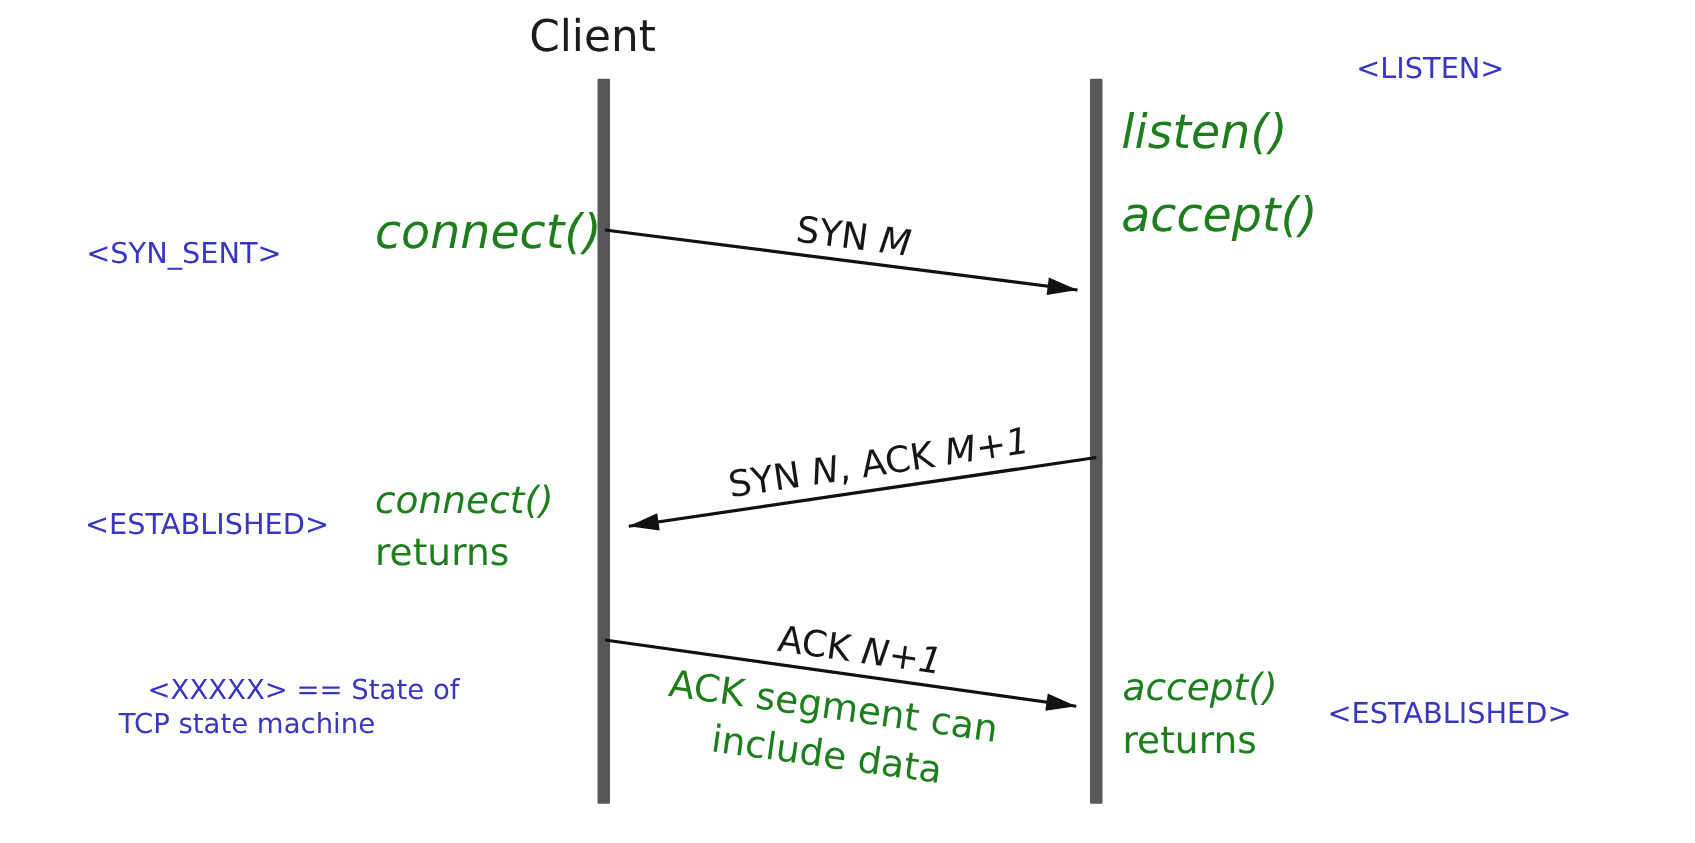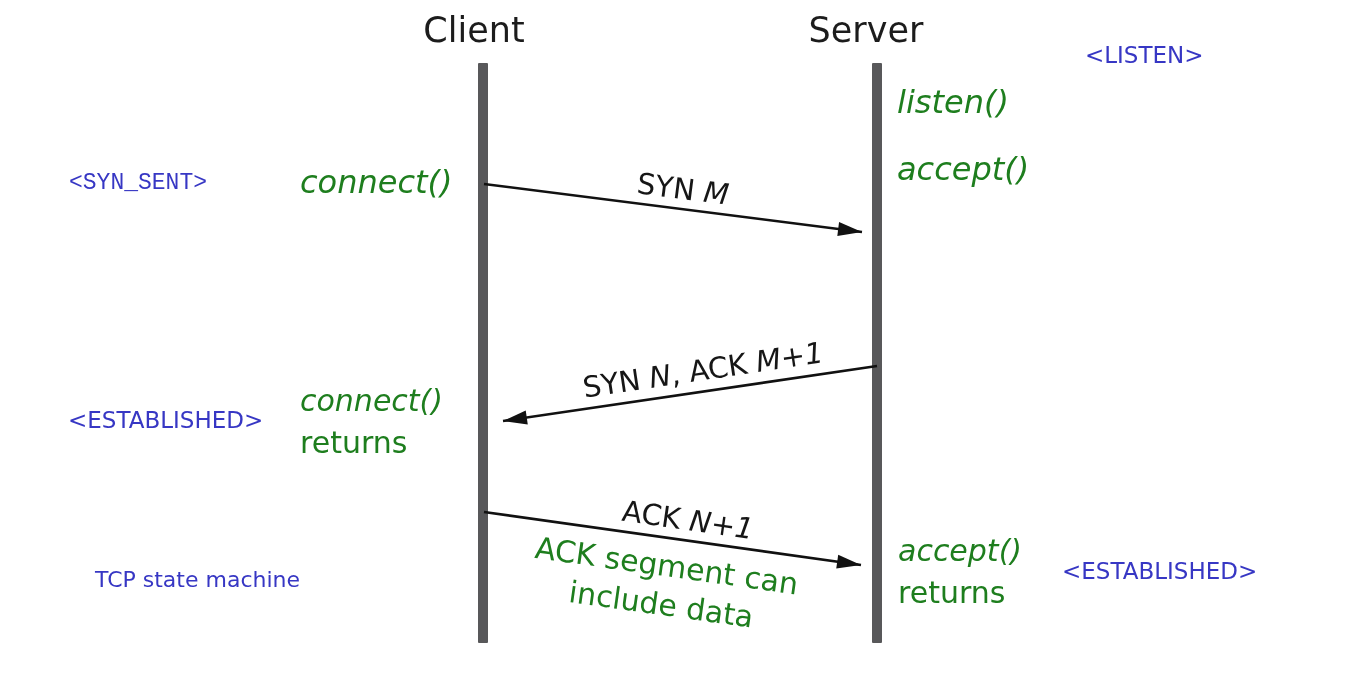--- a/index.html
+++ b/index.html
@@ -26,21 +26,21 @@
   }
   .state{
     position:absolute;
     color:var(--state-blue,#3737c4);
     font-size:23px;
     white-space:nowrap;
   }
   .call{
     position:absolute;
     color:var(--call-green,#1e7e1e);
-    font-size:32px;
+    font-size:38px;
     font-style:italic;
     white-space:nowrap;
   }
   .call-block{
     position:absolute;
     color:var(--call-green,#1e7e1e);
     font-size:30px;
     line-height:42px;
     white-space:nowrap;
   }
@@ -77,38 +77,37 @@
     stroke:var(--arrow-black,#111111);
     stroke-width:2.6;
   }
 </style>
 </head>
 <body>
 
 <div id="canvas">
 
   <div class="actor-title" style="left:474px;top:10px;">Client</div>
-  <div class="actor-title" style="left:866px;top:10px;">Server</div>
 
   <div class="lifeline" style="left:478px;"></div>
   <div class="lifeline" style="left:872px;"></div>
 
   <svg id="arrow-layer" viewBox="0 0 1356 674" xmlns="http://www.w3.org/2000/svg">
     <defs>
       <marker id="ah" markerUnits="userSpaceOnUse" markerWidth="28" markerHeight="20" refX="25" refY="10" orient="auto">
         <path d="M1,3 L25,10 L1,17 Z" fill="#111111"></path>
       </marker>
     </defs>
     <line x1="484" y1="184" x2="862" y2="232" marker-end="url(#ah)"></line>
     <line x1="877" y1="366" x2="503" y2="421" marker-end="url(#ah)"></line>
     <line x1="484" y1="512" x2="861" y2="565" marker-end="url(#ah)"></line>
   </svg>
 
   <div class="state" style="left:1085px;top:42px;">&lt;LISTEN&gt;</div>
-  <div class="state" style="left:69px;top:170px;font-family:Liberation Mono, monospace;">&lt;SYN_SENT&gt;</div>
+  <div class="state" style="left:69px;top:190px;">&lt;SYN_SENT&gt;</div>
   <div class="state" style="left:68px;top:407px;">&lt;ESTABLISHED&gt;</div>
   <div class="state" style="left:1062px;top:558px;">&lt;ESTABLISHED&gt;</div>
 
   <div class="call" style="left:897px;top:83px;">listen()</div>
   <div class="call" style="left:897px;top:150px;">accept()</div>
   <div class="call" style="left:300px;top:163px;">connect()</div>
 
   <div class="call-block" style="left:300px;top:380px;">
     <div class="l1">connect()</div>
     <div class="l2">returns</div>
@@ -129,15 +128,16 @@
 
   <div class="msg-label" style="left:688px;top:520px;transform:translate(-50%,-50%) rotate(8.1deg);">
     <span>ACK </span><span class="it">N+1</span>
   </div>
 
   <div class="annotation">
     <div>ACK segment can</div>
     <div>include data</div>
   </div>
 
+  <div class="legend-line" style="left:118px;top:540px;">&lt;XXXXX&gt; == State of</div>
   <div class="legend-line" style="left:95px;top:567px;">TCP state machine</div>
 
 </div>
 
 </body></html>

